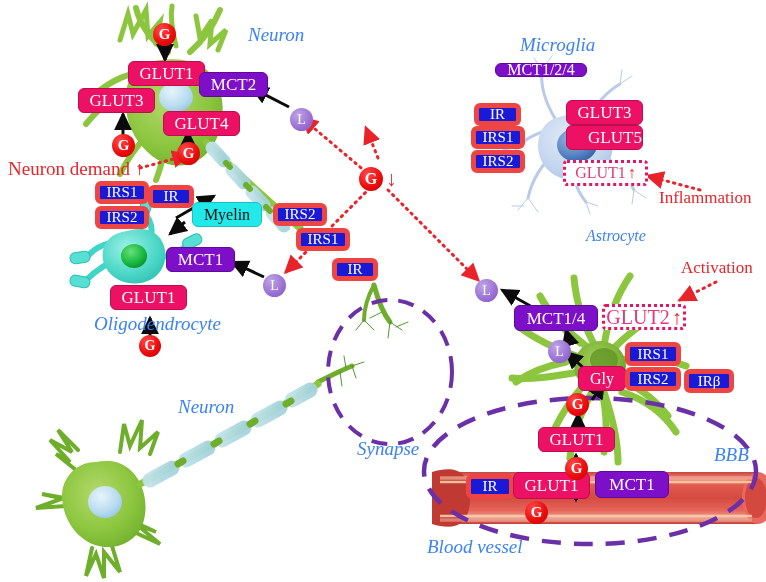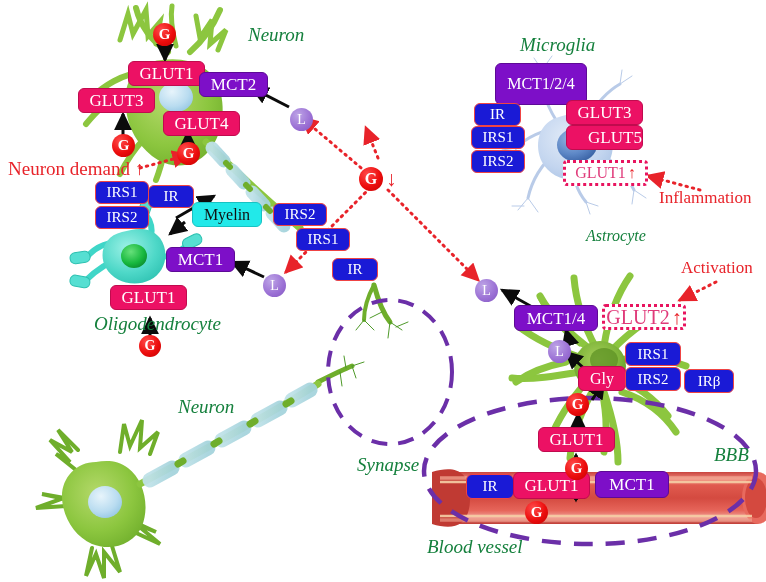--- a/index.html
+++ b/index.html
@@ -4,25 +4,25 @@
 <style>
   html,body{margin:0;padding:0;background:#fff;}
   body{width:766px;height:582px;font-family:"Liberation Serif",serif;}
   #stage{position:relative;width:766px;height:582px;overflow:hidden;background:#ffffff;}
   #art{position:absolute;left:0;top:0;width:766px;height:582px;}
   .lbl{position:absolute;box-sizing:border-box;display:flex;align-items:center;
        justify-content:center;white-space:nowrap;border-radius:6px;
        font-family:"Liberation Serif",serif;line-height:1;}
   .glut{background:#ec1164;color:#ffffff;border:1px solid #c00b4e;}
   .mct{background:#7d0fc8;color:#ffffff;border:1px solid #5d0a96;}
-  .ir{background:#1a1ad6;color:#ffffff;border:1px solid #ef4444;}
+  .ir{background:#1a1ad6;color:#ffffff;border:5px solid #ef4444;}
   .myelin{background:#22e9e9;color:#101010;border:1px solid #17c2c2;}
   .gly{background:#ec1164;color:#ffffff;border:1px solid #c00b4e;}
   .dashbox{background:#ffffff;color:#e03a7a;border:3px dotted #e8145f;border-radius:4px;}
-  .cap{position:absolute;font-style:italic;color:#15803d;white-space:nowrap;}
+  .cap{position:absolute;font-style:italic;color:#3b82f6;white-space:nowrap;}
   .redtxt{position:absolute;color:#e8232a;white-space:nowrap;font-family:"Liberation Serif",serif;}
   .gcirc{position:absolute;border-radius:50%;background:radial-gradient(circle at 35% 30%,#ff4a4a 0%,#ec0d0d 55%,#c20000 100%);
          color:#ffffff;display:flex;align-items:center;justify-content:center;
          font-family:"Liberation Serif",serif;font-weight:700;}
   .lcirc{position:absolute;border-radius:50%;background:radial-gradient(circle at 35% 30%,#bda4e6 0%,#9a6fd4 60%,#8257c0 100%);
          color:#ffffff;display:flex;align-items:center;justify-content:center;
          font-family:"Liberation Serif",serif;}
 </style>
 </head>
 <body>
@@ -234,21 +234,21 @@
       <path d="M700,190 L648,176"></path>
       <path d="M716,282 L680,300"></path>
     </g>
   </svg>
 
   <div class="cap" style="left:248px;top:24px;font-size:19px;">Neuron</div>
   <div class="cap" style="left:520px;top:34px;font-size:19px;">Microglia</div>
   <div class="cap" style="left:586px;top:227px;font-size:16px;">Astrocyte</div>
   <div class="cap" style="left:94px;top:313px;font-size:19px;">Oligodendrocyte</div>
   <div class="cap" style="left:178px;top:396px;font-size:19px;">Neuron</div>
-  <div class="cap" style="left:357px;top:438px;font-size:19px;margin-top:16px;">Synapse</div>
+  <div class="cap" style="left:357px;top:438px;font-size:19px;">Synapse</div>
   <div class="cap" style="left:714px;top:436px;font-size:19px;margin-top:8px;">BBB</div>
   <div class="cap" style="left:427px;top:536px;font-size:19px;">Blood vessel</div>
 
   <div class="redtxt" style="left:8px;top:158px;font-size:19px;">
     <span>Neuron demand</span><span style="font-weight:700;padding-left:5px;">↑</span>
   </div>
   <div class="redtxt" style="left:659px;top:188px;font-size:17px;">Inflammation</div>
   <div class="redtxt" style="left:681px;top:258px;font-size:17px;">Activation</div>
 
   <div class="lbl glut" style="left:128px;top:61px;width:77px;height:25px;font-size:17px;">GLUT1</div>
@@ -260,21 +260,21 @@
   <div class="lbl ir" style="left:148px;top:185px;width:46px;height:23px;font-size:15px;">IR</div>
   <div class="lbl ir" style="left:95px;top:206px;width:54px;height:23px;font-size:15px;">IRS2</div>
   <div class="lbl myelin" style="left:192px;top:202px;width:70px;height:25px;font-size:16px;">Myelin</div>
   <div class="lbl mct" style="left:166px;top:247px;width:69px;height:25px;font-size:17px;">MCT1</div>
   <div class="lbl glut" style="left:110px;top:285px;width:77px;height:25px;font-size:17px;">GLUT1</div>
 
   <div class="lbl ir" style="left:273px;top:203px;width:54px;height:23px;font-size:15px;">IRS2</div>
   <div class="lbl ir" style="left:296px;top:228px;width:54px;height:23px;font-size:15px;">IRS1</div>
   <div class="lbl ir" style="left:332px;top:258px;width:46px;height:23px;font-size:15px;">IR</div>
 
-  <div class="lbl mct" style="left:495px;top:63px;width:92px;height:42px;font-size:16px;">MCT1/2/4</div>
+  <div class="lbl mct" style="left:495px;top:63px;width:92px;height:14px;font-size:16px;">MCT1/2/4</div>
   <div class="lbl ir" style="left:474px;top:103px;width:47px;height:23px;font-size:15px;">IR</div>
   <div class="lbl ir" style="left:471px;top:126px;width:54px;height:23px;font-size:15px;">IRS1</div>
   <div class="lbl ir" style="left:471px;top:150px;width:54px;height:23px;font-size:15px;">IRS2</div>
   <div class="lbl glut" style="left:566px;top:100px;width:77px;height:25px;font-size:17px;">GLUT3</div>
   <div class="lbl glut" style="left:566px;top:125px;width:77px;height:25px;font-size:17px;padding-left:21px;">GLUT5</div>
   <div class="lbl dashbox" style="left:563px;top:160px;width:85px;height:26px;font-size:16px;">
     <span>GLUT1</span>
       <span style="color:#e8232a;font-weight:700;padding-left:2px;">↑</span>
   </div>
 

